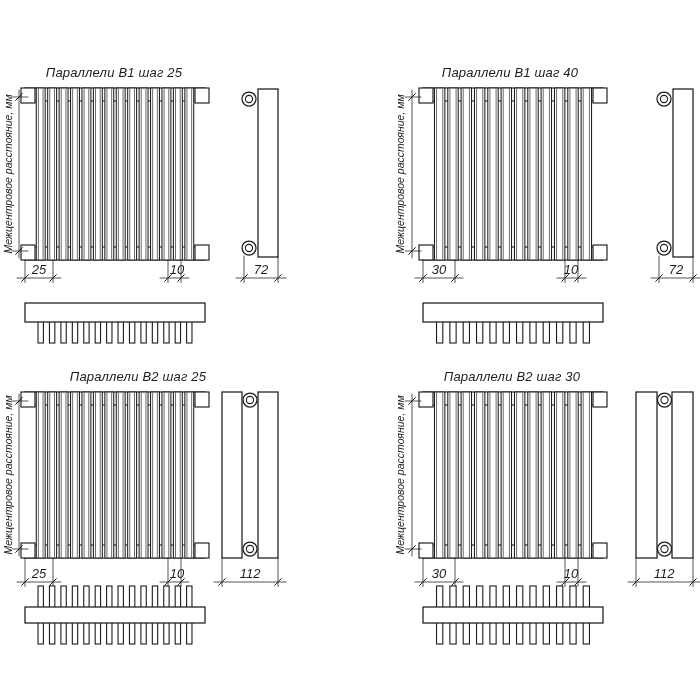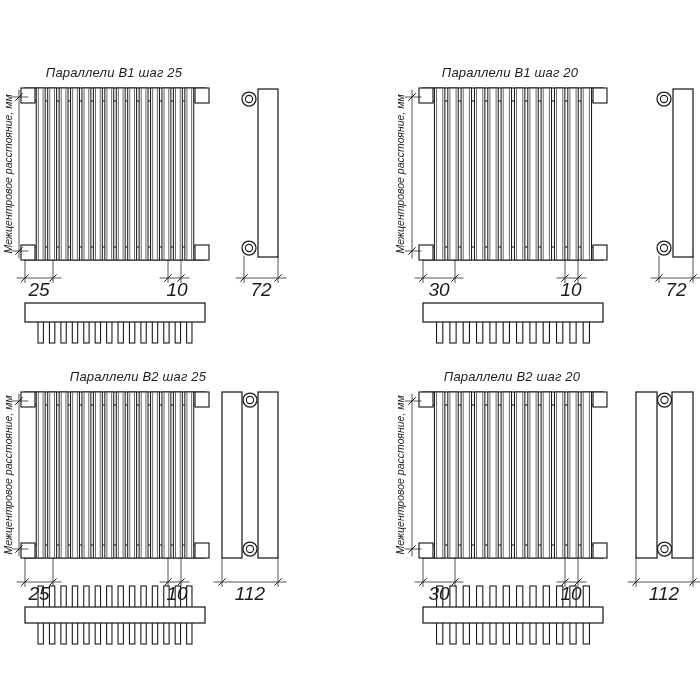--- a/index.html
+++ b/index.html
@@ -2,21 +2,21 @@
 <html><head>
 <meta charset="utf-8">
 <style>
   html,body{margin:0;padding:0;background:#ffffff;}
   body{width:700px;height:700px;position:relative;font-family:"Liberation Sans",sans-serif;}
   #canvas{position:absolute;left:0;top:0;width:700px;height:700px;padding-left:26px;}
   svg{position:absolute;left:0;top:0;}
   .txt{position:absolute;color:#1c1c1c;white-space:nowrap;font-style:italic;
        transform:translate(-50%,-50%);line-height:1;}
   .title{font-size:13px;letter-spacing:0.2px;}
-  .dim{font-size:19px;margin-top:20px;}
+  .dim{font-size:13px;}
   .vlabel{font-size:10.5px;transform:translate(-50%,-50%) rotate(-90deg);}
 </style>
 </head>
 <body>
 
 <div id="canvas">
   <svg id="linework" width="700" height="700" viewBox="0 0 700 700">
       <rect x="25" y="88" width="180" height="13" fill="none" stroke="#1c1c1c" stroke-width="1.1"></rect>
       <rect x="25" y="247" width="180" height="13" fill="none" stroke="#1c1c1c" stroke-width="1.1"></rect>
       <rect x="36.25714285714286" y="88" width="8.914285714285715" height="172" fill="#fff" stroke="#1c1c1c" stroke-width="1.05"></rect>
@@ -382,30 +382,30 @@
       <rect x="583.2" y="622" width="6.266666666666667" height="22" fill="#fff" stroke="#1c1c1c" stroke-width="1.1"></rect>
       <rect x="423" y="607" width="180" height="16" fill="#fff" stroke="#1c1c1c" stroke-width="1.25"></rect>
     </svg>
 
   <div class="txt title" style="left:114px;top:72px;">Параллели В1 шаг 25</div>
   <div class="txt vlabel" style="left:8px;top:174px;">Межцентровое расстояние, мм</div>
   <div class="txt dim" style="left:39px;top:269px;">25</div>
   <div class="txt dim" style="left:177px;top:269px;">10</div>
   <div class="txt dim" style="left:261px;top:269px;">72</div>
 
-  <div class="txt title" style="left:510px;top:72px;">Параллели В1 шаг 20</div>
+  <div class="txt title" style="left:510px;top:72px;">Параллели В1 шаг 40</div>
   <div class="txt vlabel" style="left:400px;top:174px;">Межцентровое расстояние, мм</div>
   <div class="txt dim" style="left:439px;top:269px;">30</div>
   <div class="txt dim" style="left:571px;top:269px;">10</div>
   <div class="txt dim" style="left:676px;top:269px;">72</div>
 
   <div class="txt title" style="left:138px;top:376px;font-style:italic;">Параллели В2 шаг 25</div>
   <div class="txt vlabel" style="left:8px;top:475px;">Межцентровое расстояние, мм</div>
   <div class="txt dim" style="left:39px;top:573px;">25</div>
   <div class="txt dim" style="left:177px;top:573px;">10</div>
   <div class="txt dim" style="left:250px;top:573px;">112</div>
 
-  <div class="txt title" style="left:512px;top:376px;">Параллели В2 шаг 20</div>
+  <div class="txt title" style="left:512px;top:376px;">Параллели В2 шаг 30</div>
   <div class="txt vlabel" style="left:400px;top:475px;">Межцентровое расстояние, мм</div>
   <div class="txt dim" style="left:439px;top:573px;">30</div>
   <div class="txt dim" style="left:571px;top:573px;">10</div>
   <div class="txt dim" style="left:664px;top:573px;">112</div>
 </div>
 
 </body></html>

